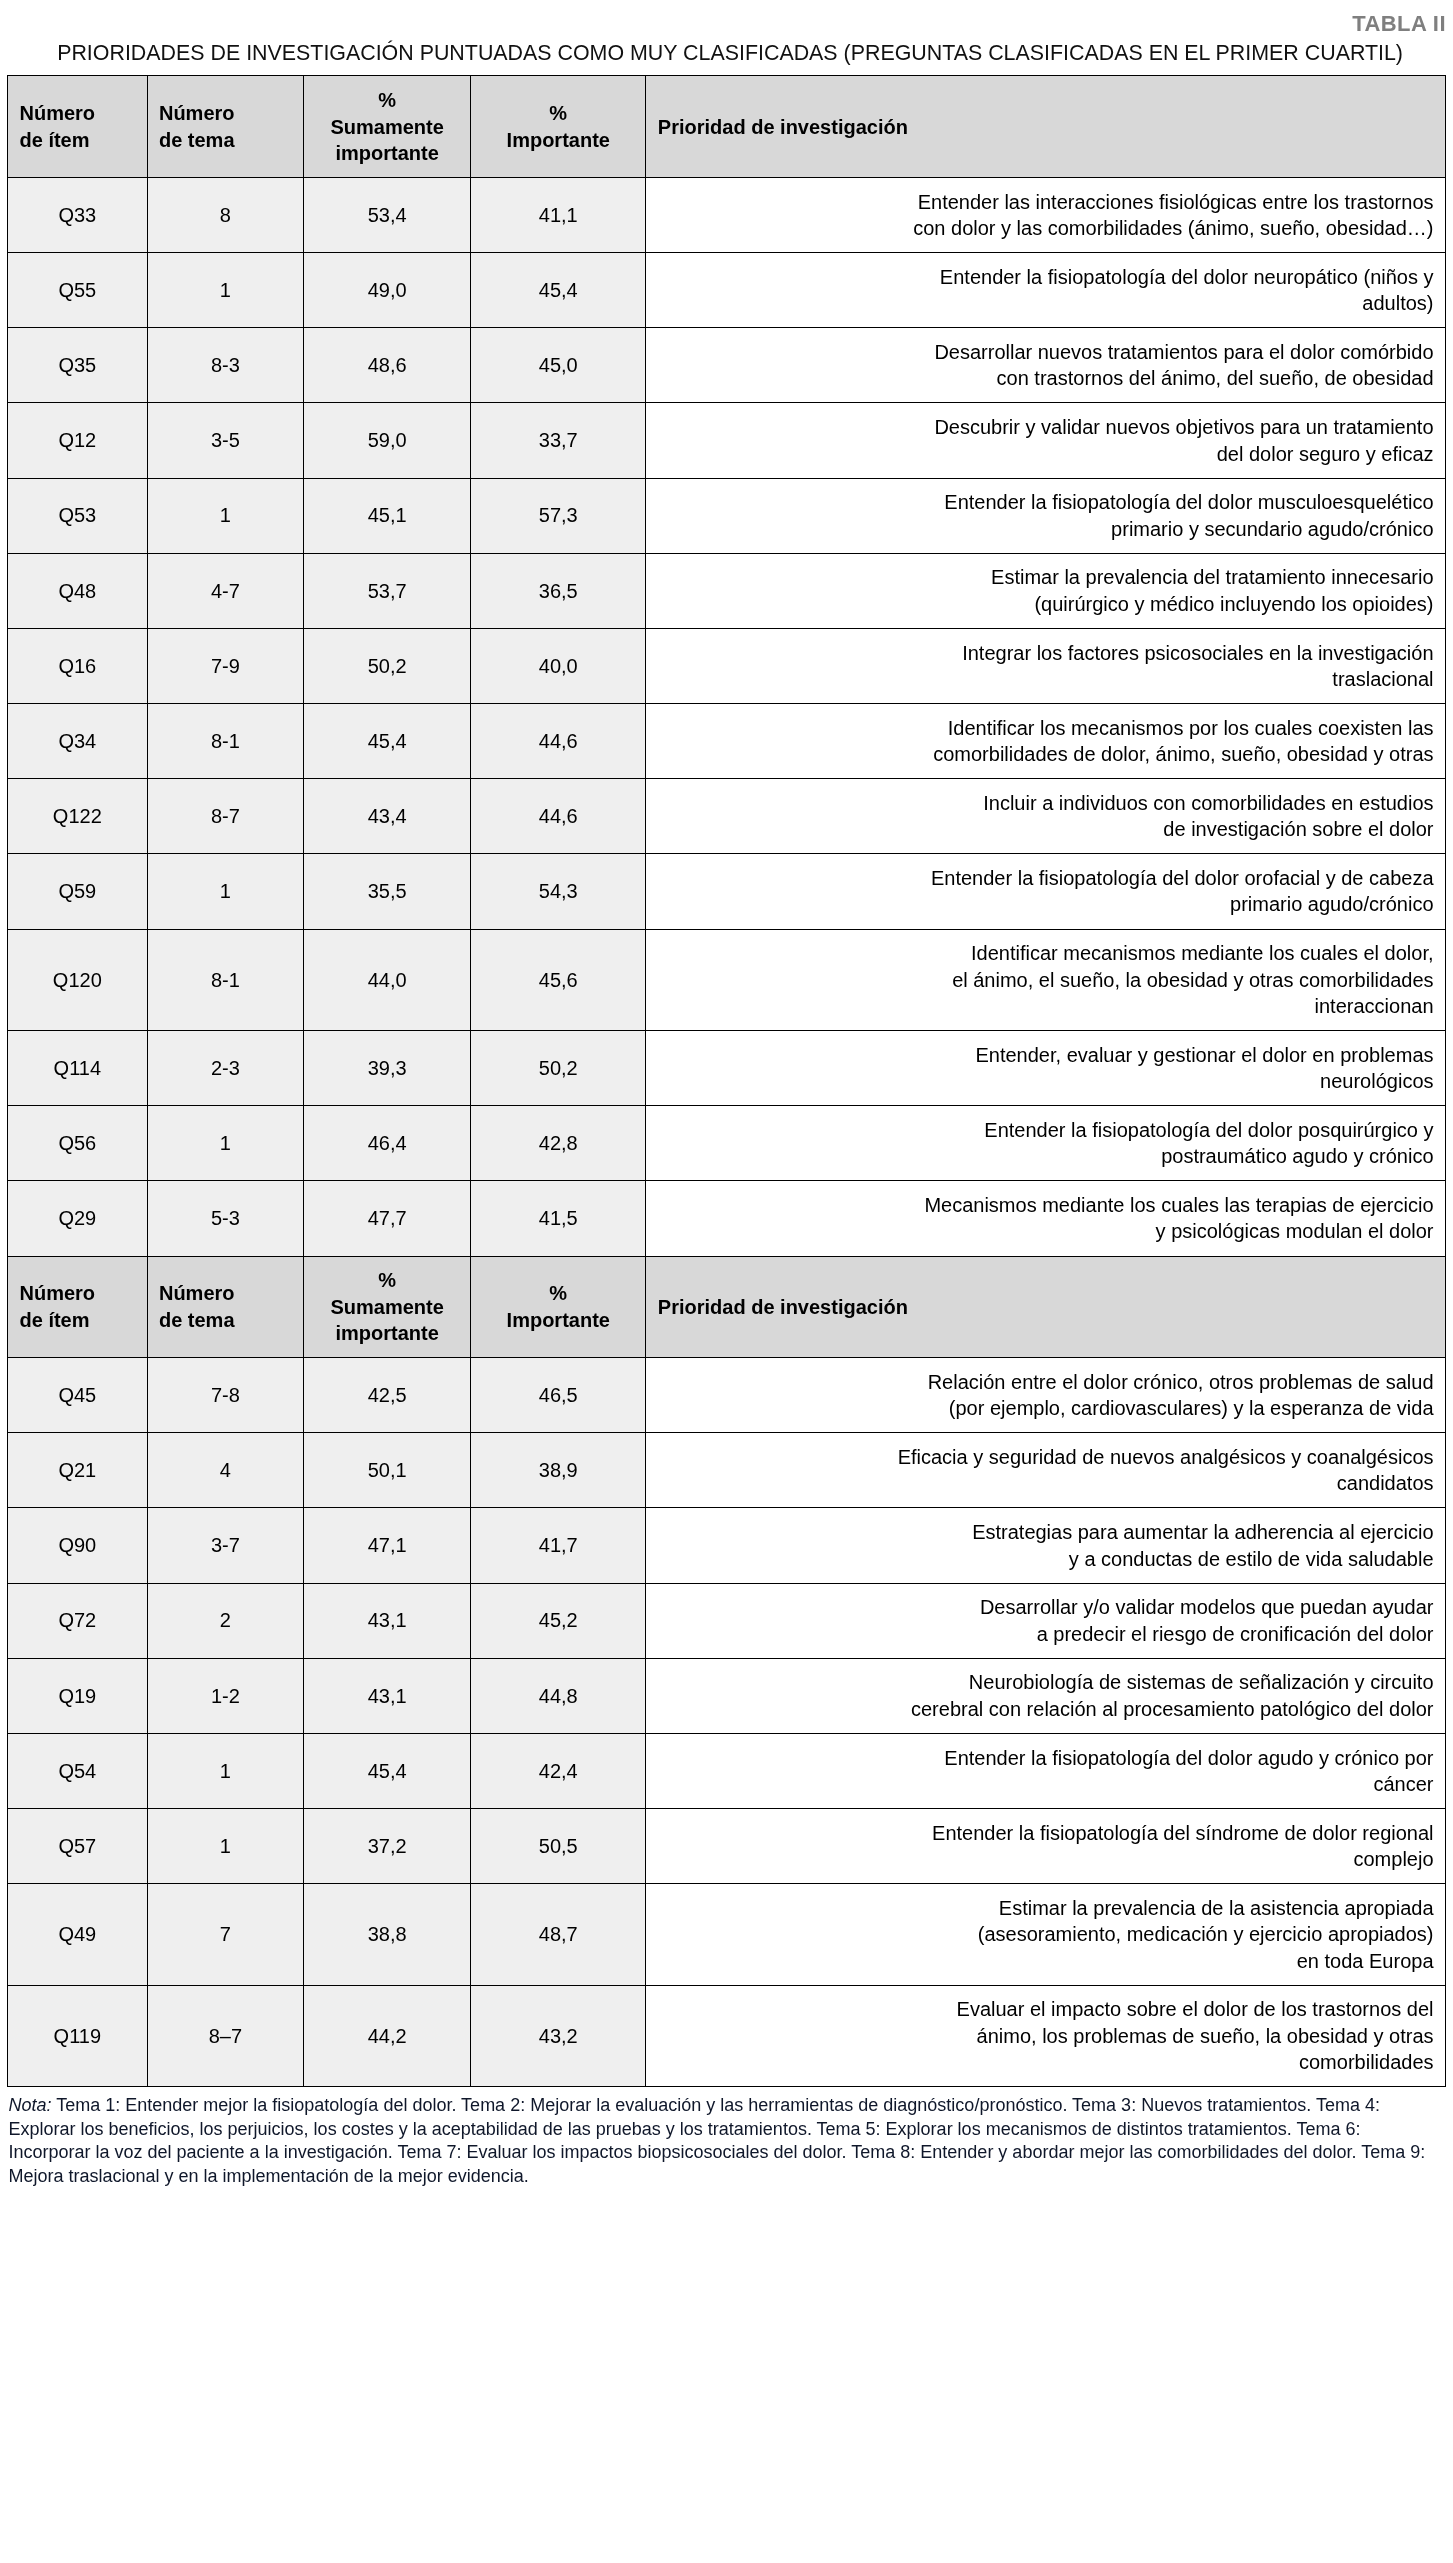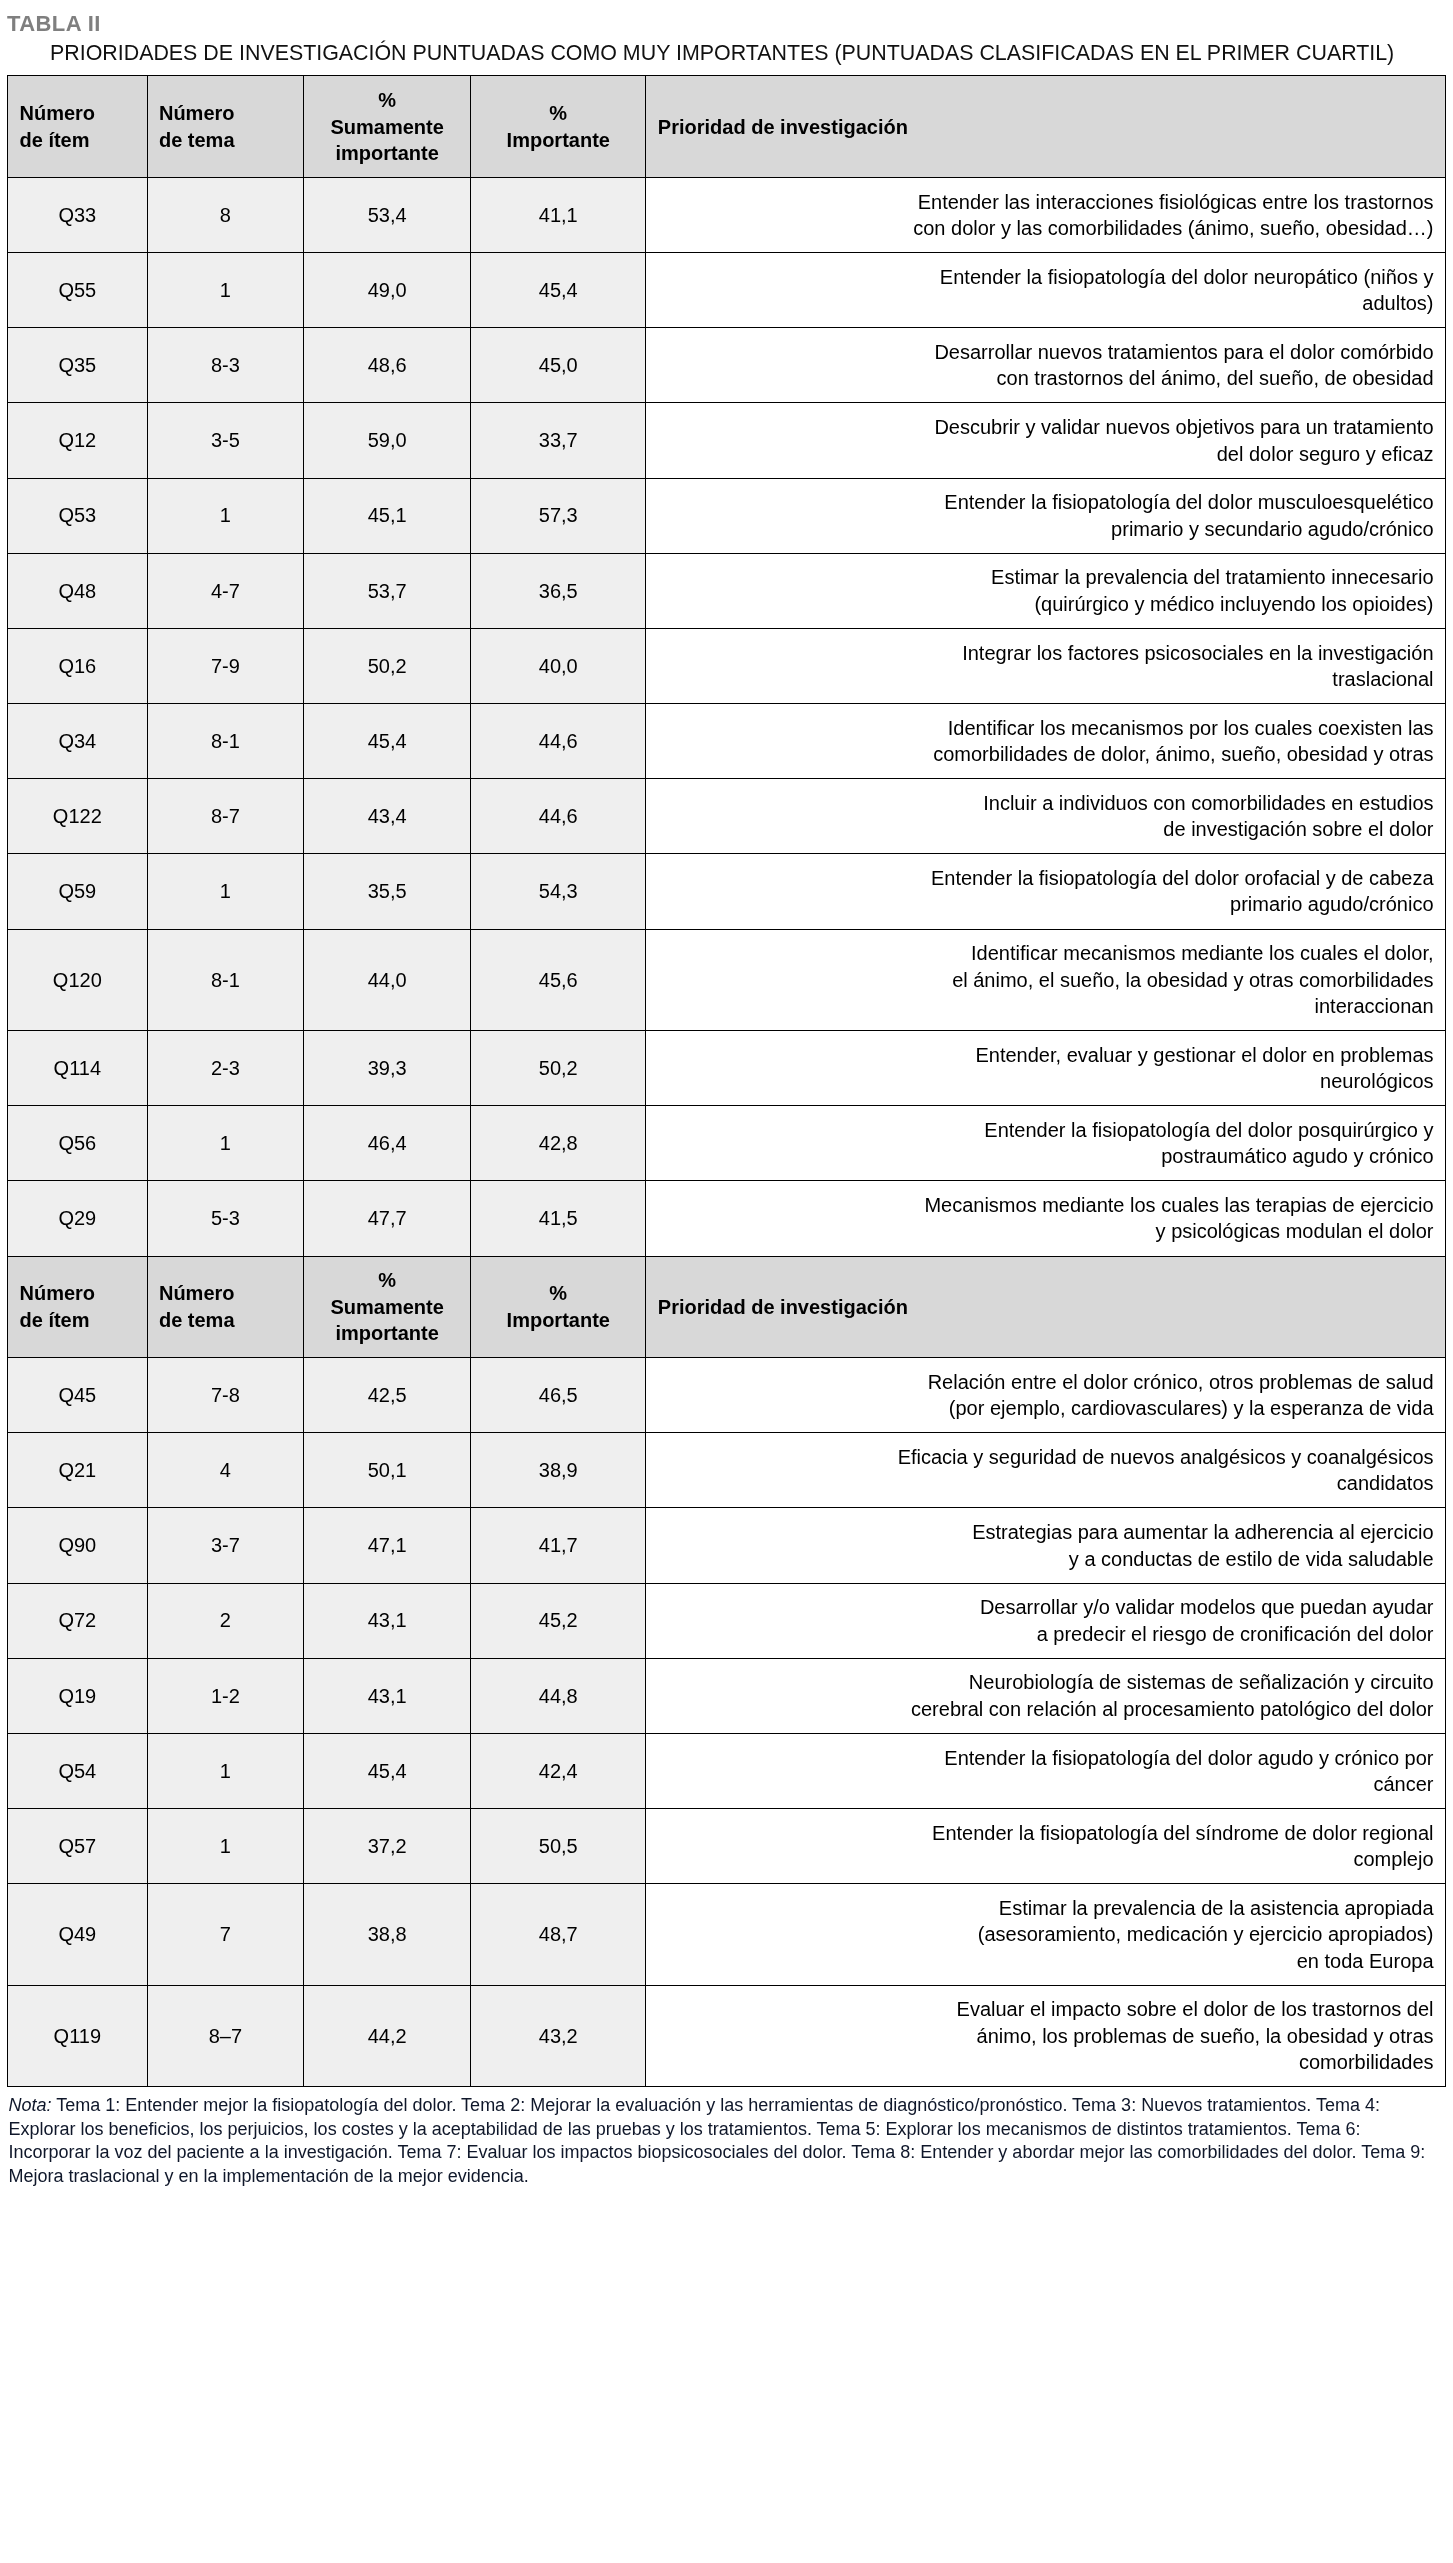--- a/index.html
+++ b/index.html
@@ -11,21 +11,21 @@
   }
   *{box-sizing:border-box;}
   html,body{margin:0;padding:0;background:#ffffff;}
   body{
     width:1453px;
     font-family:"Liberation Sans", sans-serif;
     color:#000;
     -webkit-font-smoothing:antialiased;
   }
   .page{padding:7.1px 7.1px 11.4px 7.1px;}
-  .title-block{text-align:left;margin:4.3px 0 8.5px 0;}
+  .title-block{text-align:right;margin:4.3px 0 8.5px 0;}
   .table-label{
     font-size:22px;
     font-weight:bold;
     color:var(--title-color,#7f7f7f);
     letter-spacing:0.4px;
   }
   .table-subtitle{
     font-size:21.4px;
     color:#111;
     line-height:1.25;
@@ -76,21 +76,21 @@
   }
   .note i{font-style:italic;}
 </style>
 </head>
 <body>
 
 <div class="page">
 
   <div class="title-block">
     <div class="table-label">TABLA II</div>
-    <div class="table-subtitle">PRIORIDADES DE INVESTIGACIÓN PUNTUADAS COMO MUY IMPORTANTES (PUNTUADAS CLASIFICADAS EN EL PRIMER CUARTIL)</div>
+    <div class="table-subtitle">PRIORIDADES DE INVESTIGACIÓN PUNTUADAS COMO MUY CLASIFICADAS (PREGUNTAS CLASIFICADAS EN EL PRIMER CUARTIL)</div>
   </div>
 
   <table>
     <tbody id="table-body">
         <tr>
           <th class="col0">Número
 de ítem</th>
           <th class="col1">Número
 de tema</th>
           <th class="col2">%

